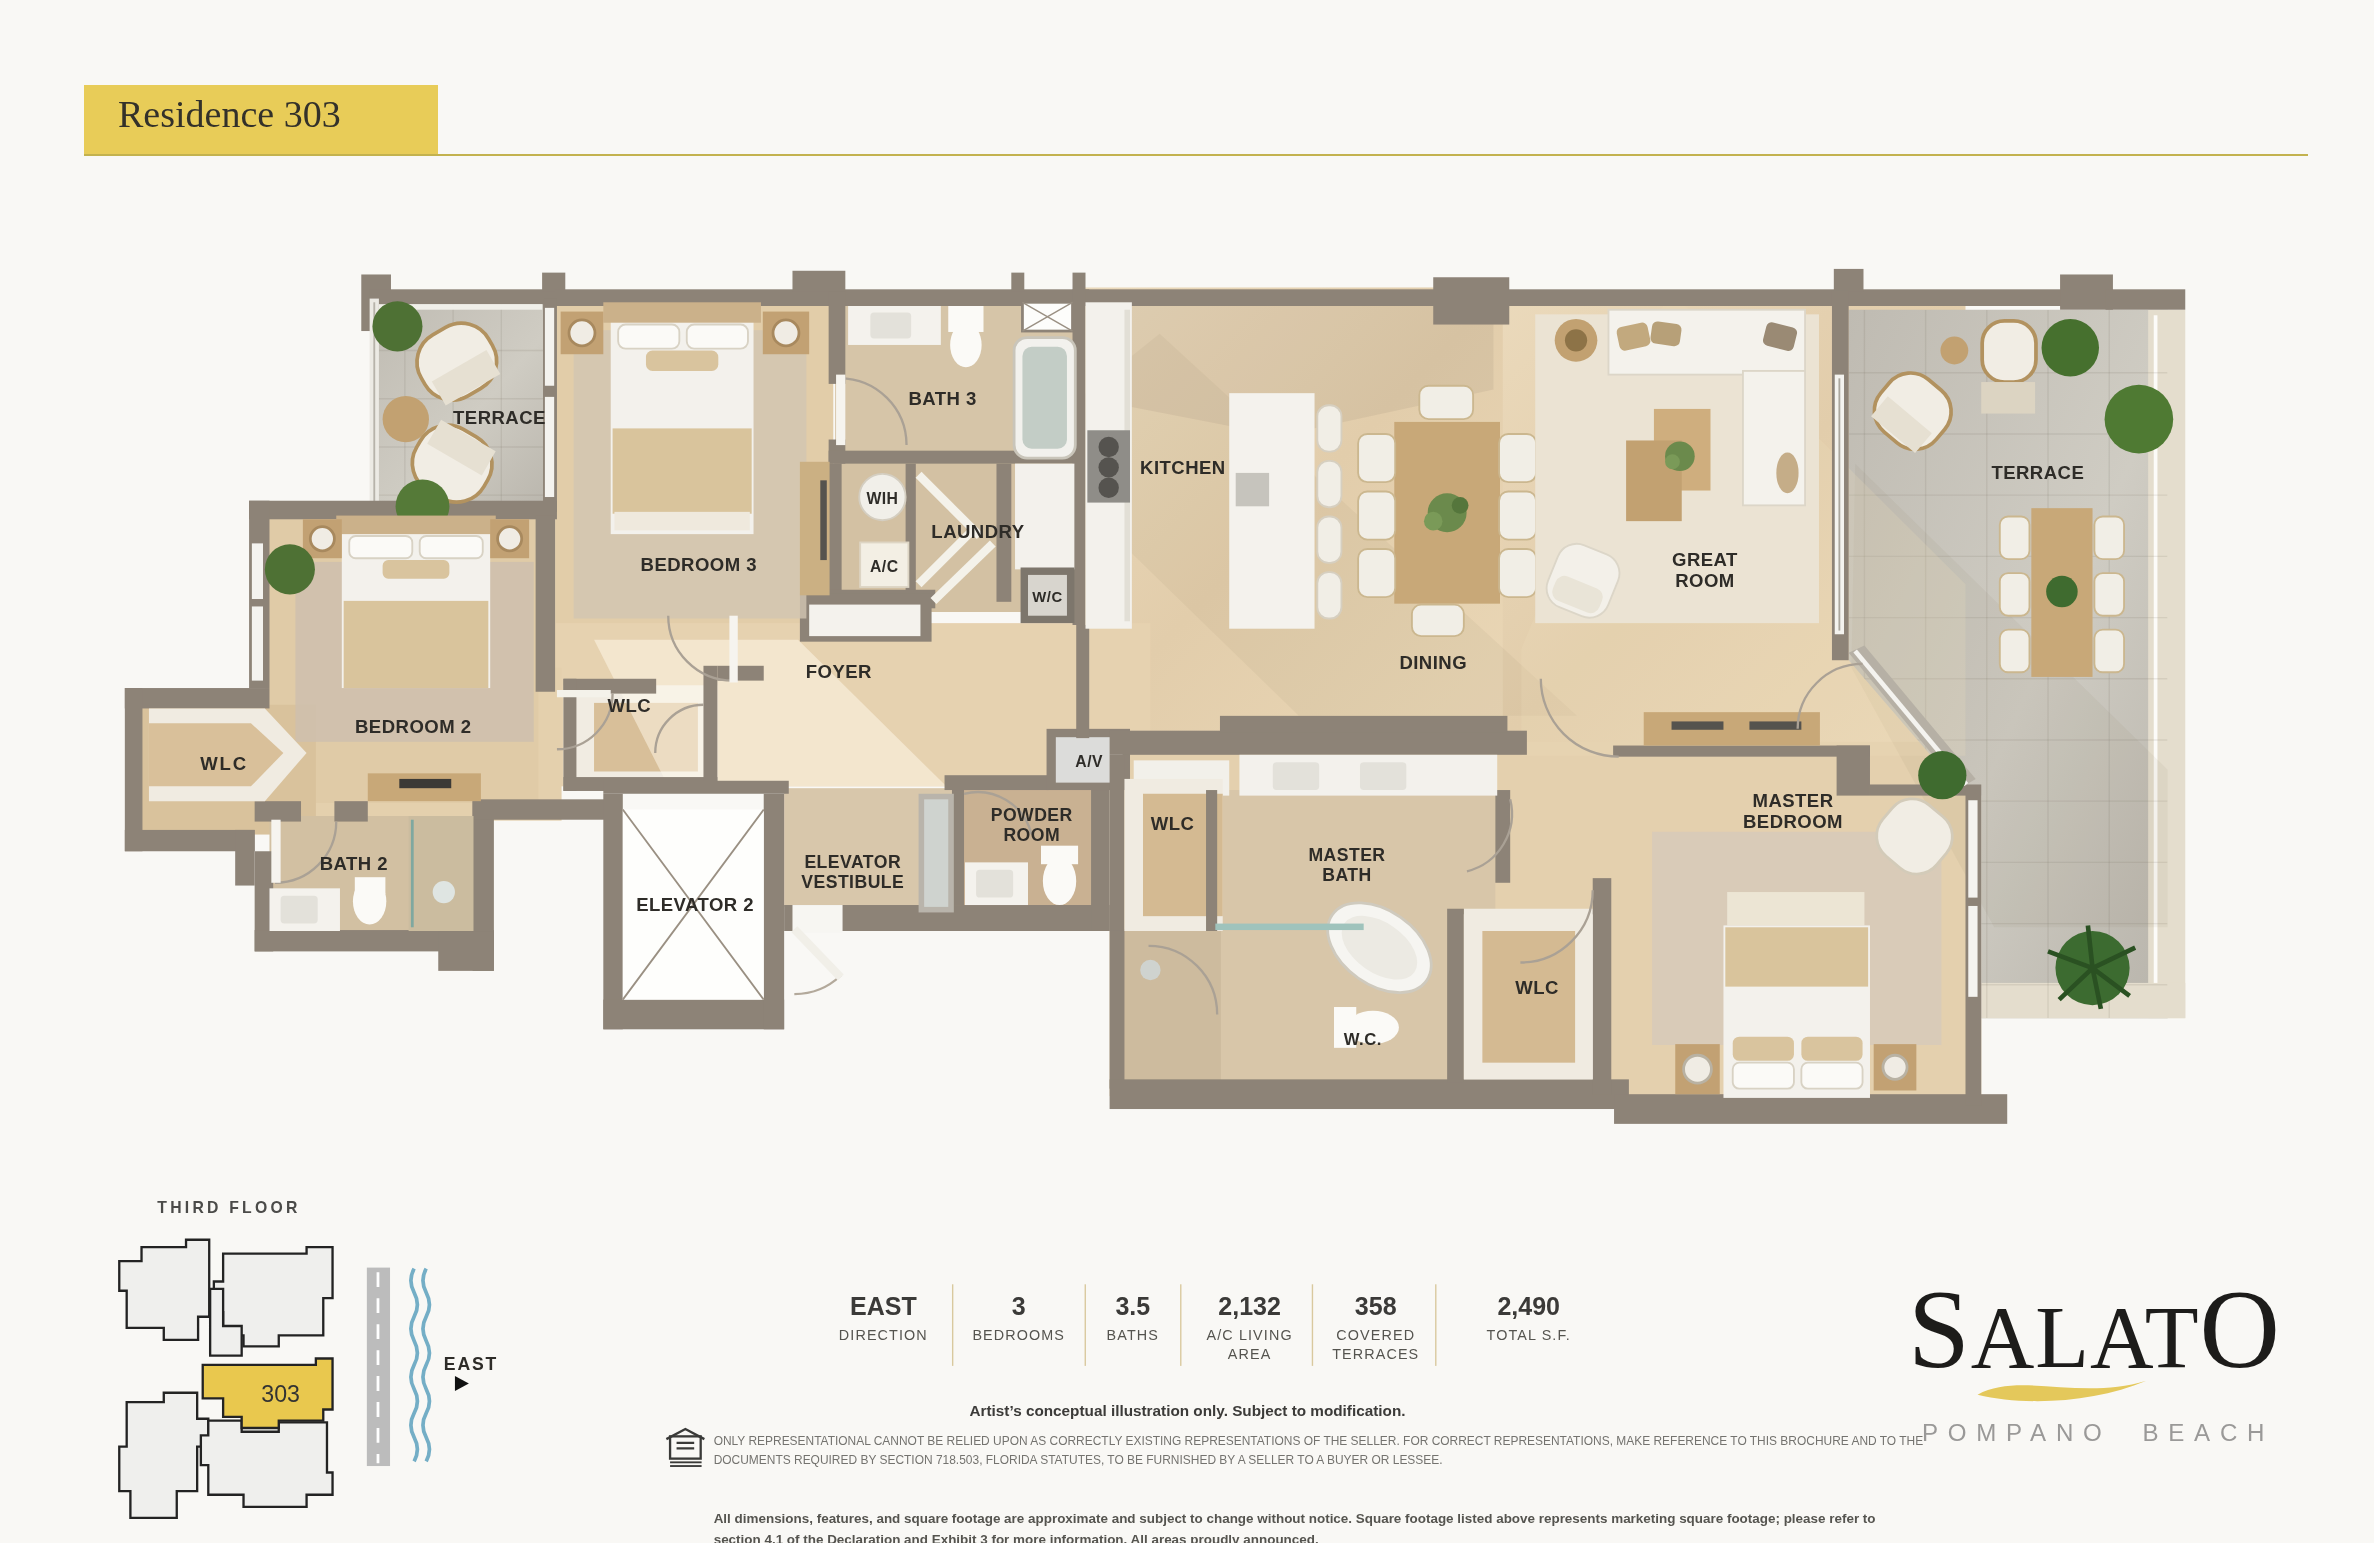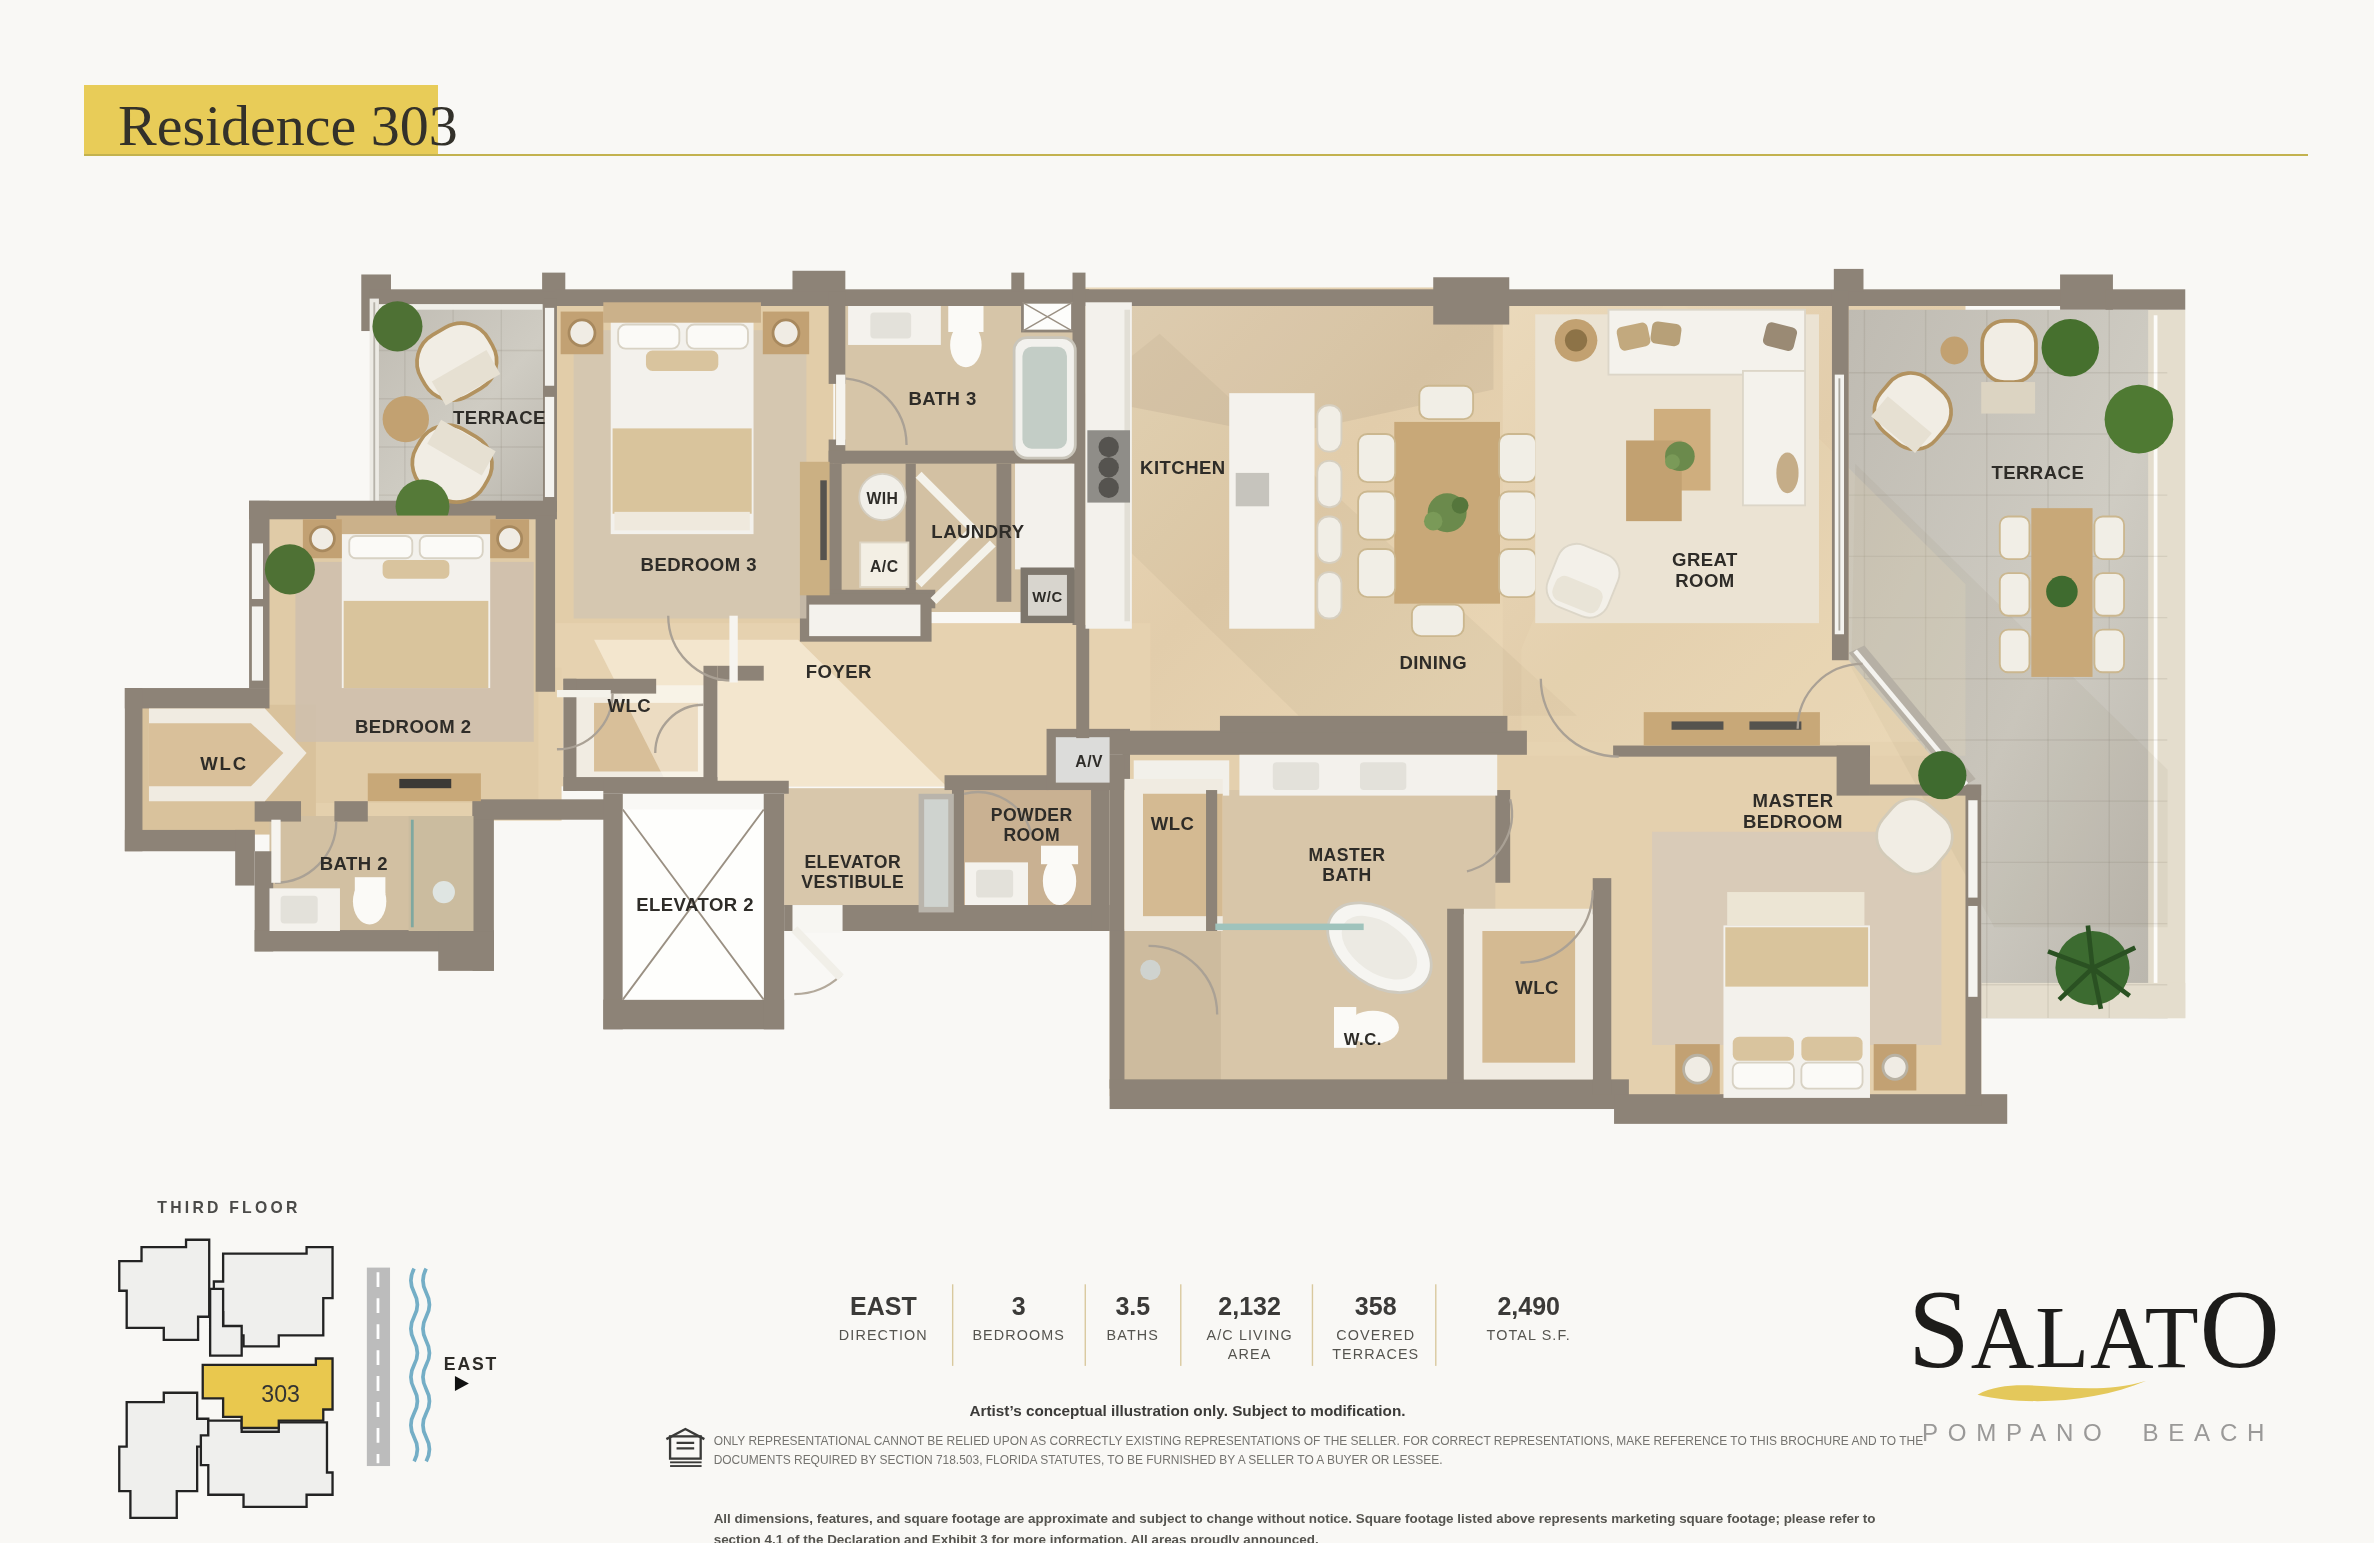--- a/index.html
+++ b/index.html
@@ -9,21 +9,21 @@
   .lab{font-weight:bold;font-size:20px;fill:#2e2c28;text-anchor:middle;letter-spacing:.5px}
   .lab2{font-weight:bold;font-size:19px;fill:#2e2c28;text-anchor:middle;letter-spacing:.5px}
   .w{fill:#8d8377}
 </style>
 </head>
 <body>
 <div id="page">
 
 <div style="position:absolute;left:84px;top:85px;width:354px;height:70px;background:#e8cc58;"></div>
 
-<div style="position:absolute;left:118px;top:92px;font-family:'Liberation Serif',serif;font-size:58px;color:#33312a;">Residence 303</div>
+<div style="position:absolute;left:118px;top:92px;font-family:'Liberation Serif',serif;font-size:38px;color:#33312a;">Residence 303</div>
 
 <div style="position:absolute;left:84px;top:154px;width:2224px;height:1.9px;background:#c3b24e;"></div>
 
 <svg id="plan" width="2375" height="1543" viewBox="0 0 2560 1664" style="position:absolute;left:0;top:0">
 <defs>
 <linearGradient id="woodg" x1="0" y1="0" x2="1" y2="1">
   <stop offset="0" stop-color="#ebdabc"></stop>
           <stop offset=".5" stop-color="#e2cdab"></stop>
           <stop offset="1" stop-color="#ead7b6"></stop>
 </linearGradient>

